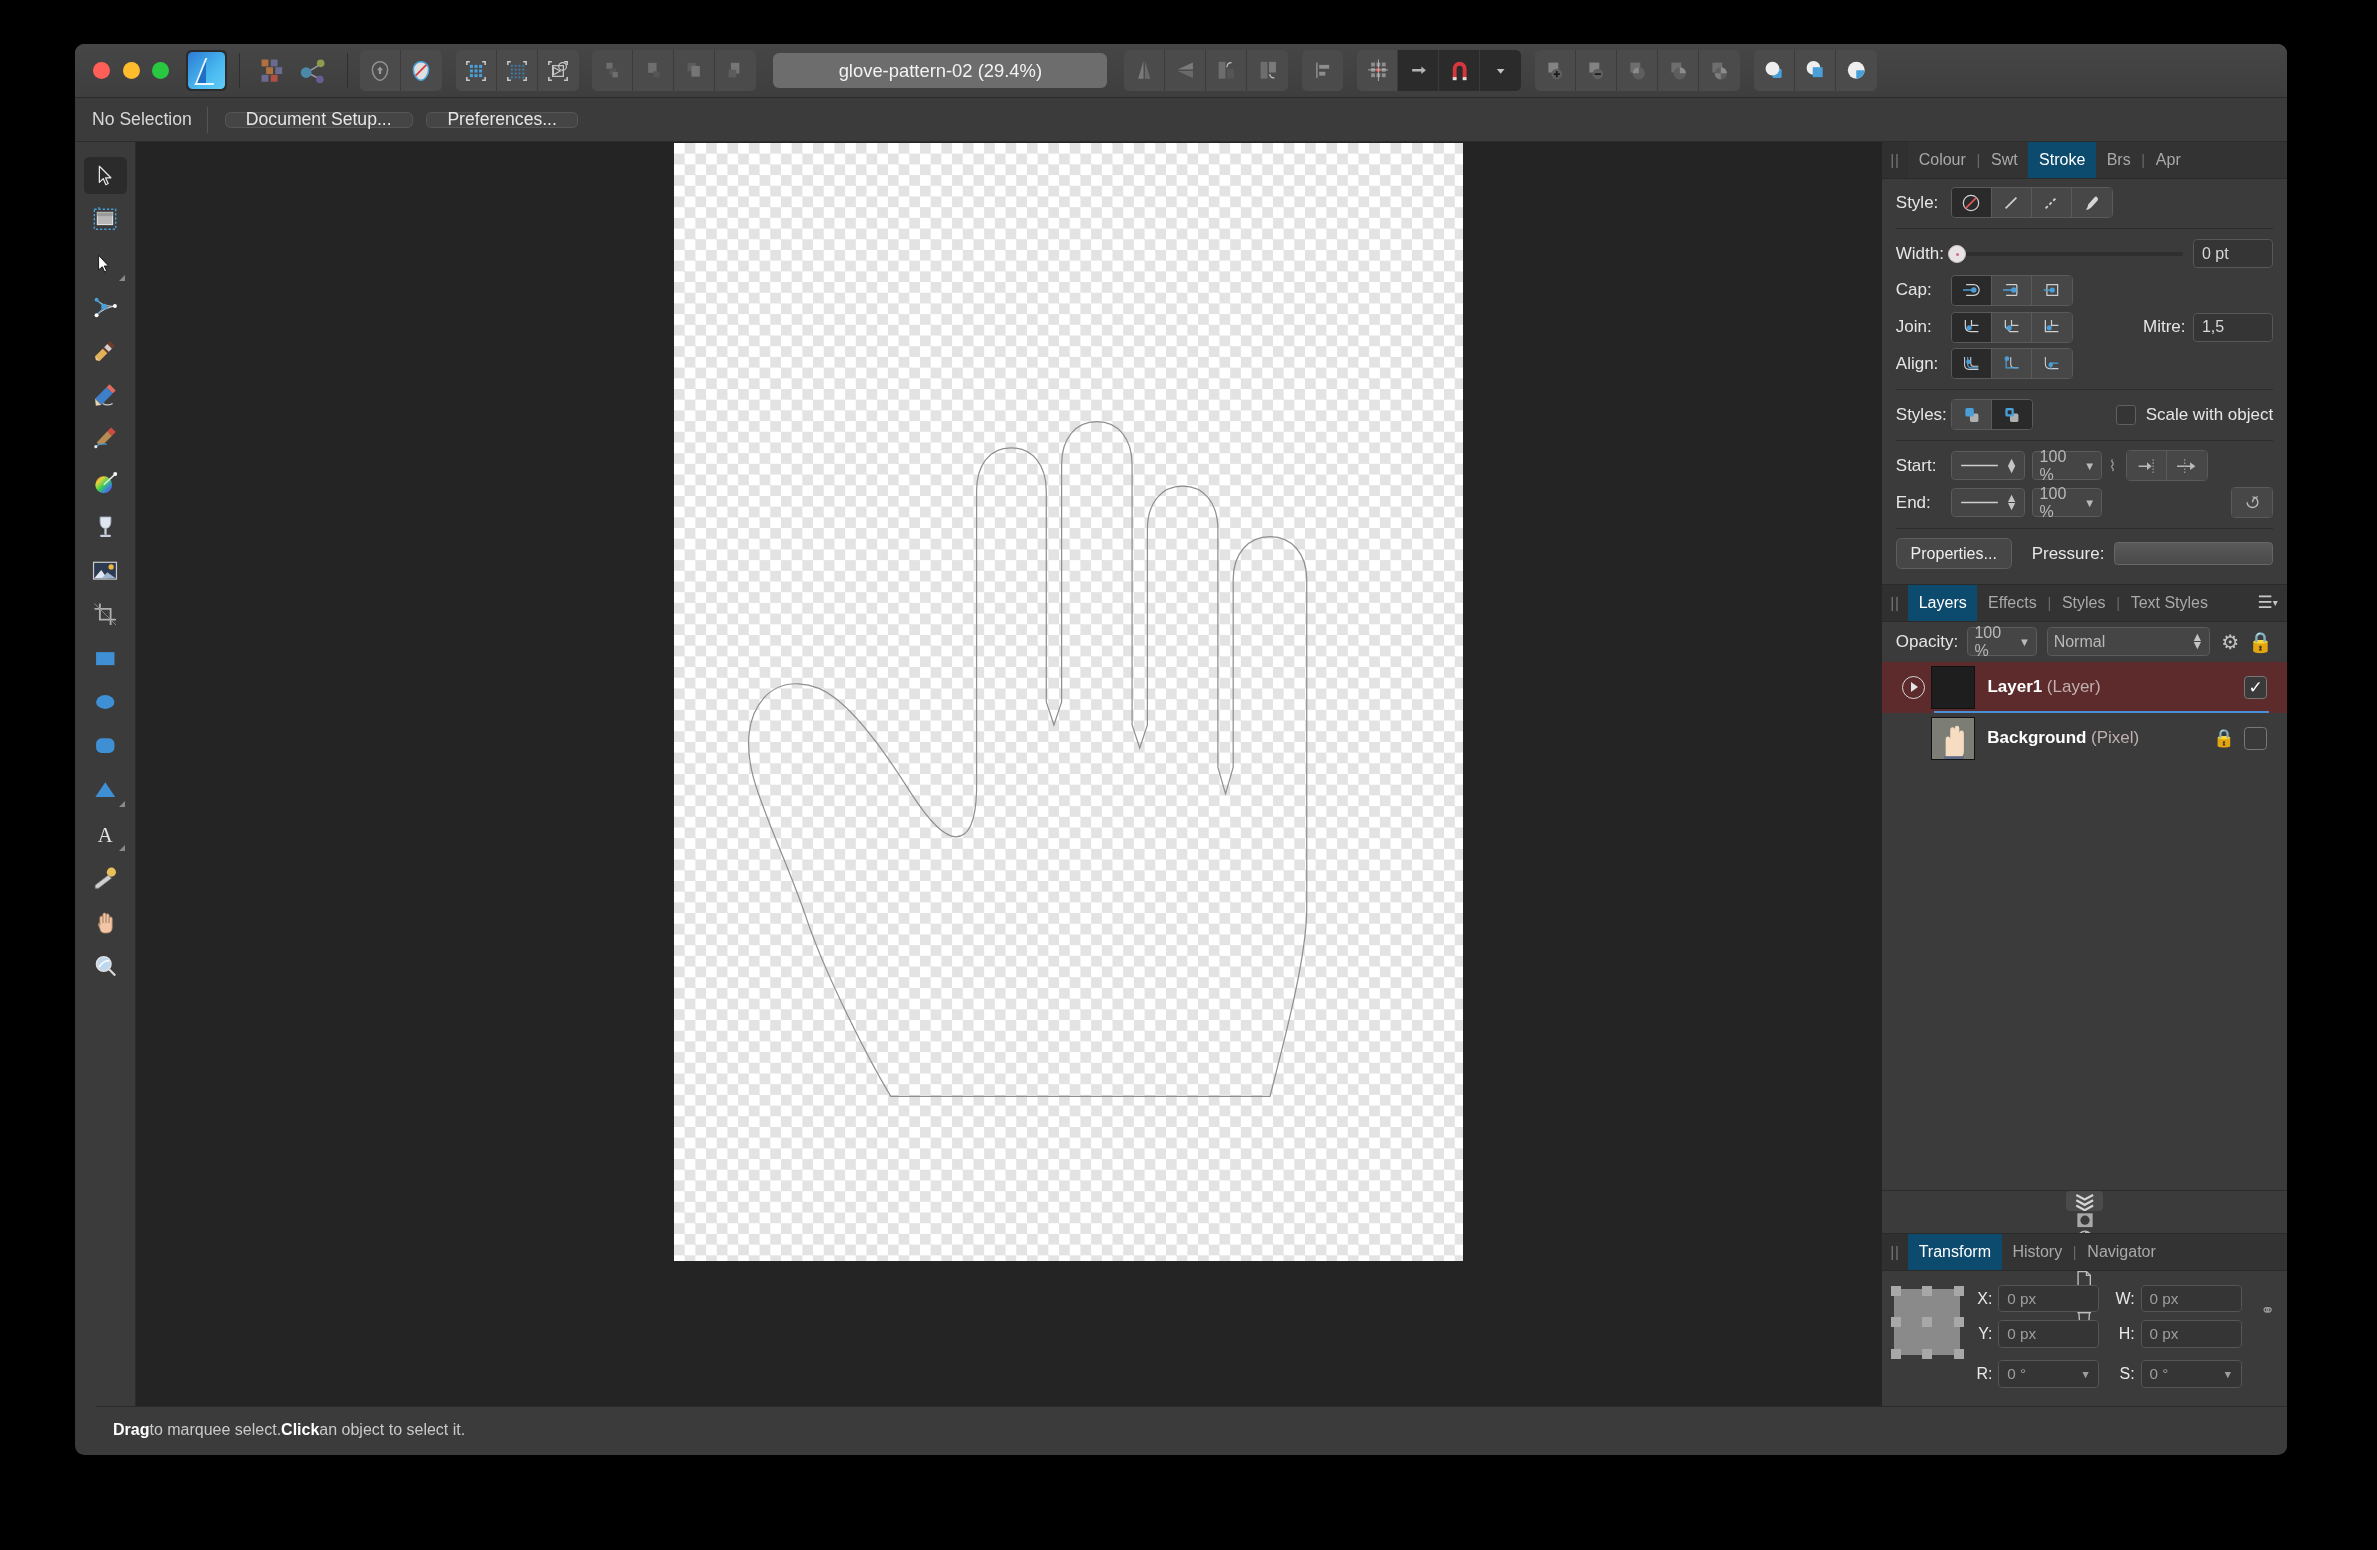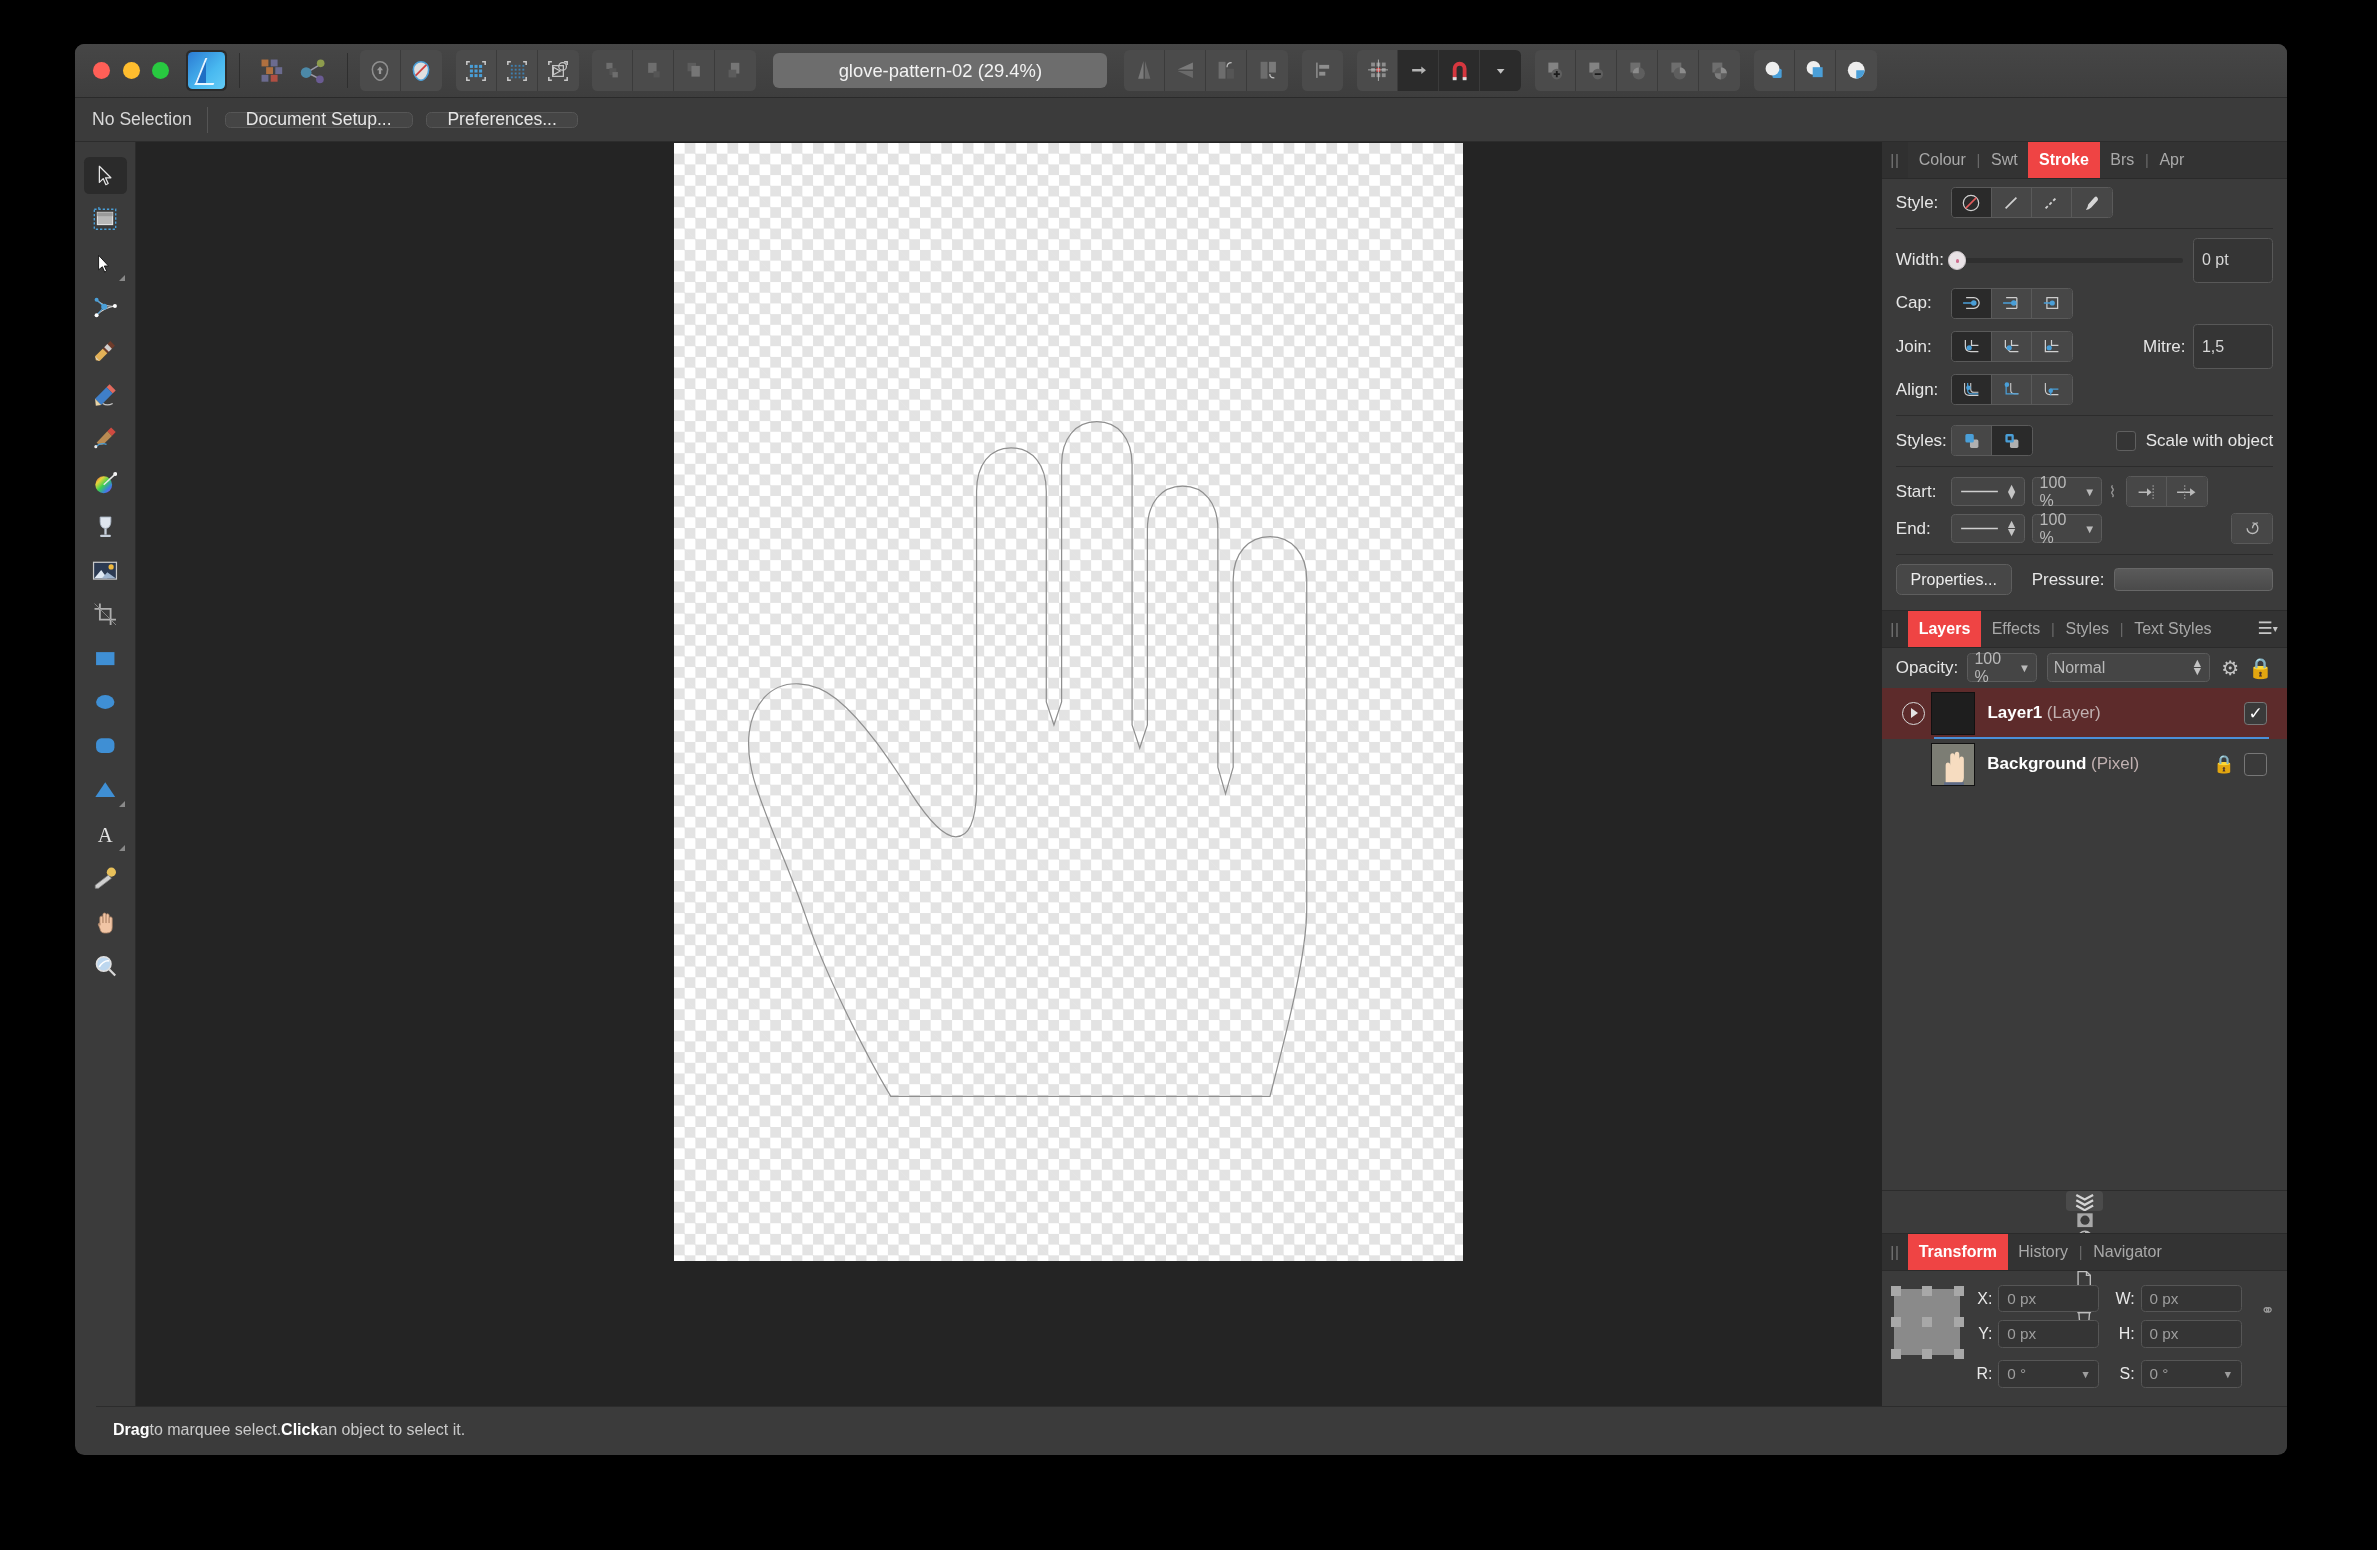--- a/index.html
+++ b/index.html
@@ -168,21 +168,21 @@
     border-bottom: 0.8px solid #2a2a2a;
   }
   .grip {
     width: 26px; display: flex; align-items: center; justify-content: center;
     color: #777; font-size: 15.3px; letter-spacing: 0.8px; background:#303030;
   }
   .ptab {
     display: flex; align-items: center; padding: 0 10.7px;
     color: #a9a9a9; font-size: 16px;
   }
-  .ptab.active { background: #ef4444; color: #ffffff; font-weight: bold; }
+  .ptab.active { background: #0c4a6e; color: #ffffff; font-weight: normal; }
   .tabsep { display: flex; align-items: center; color: #6a6a6a; font-size: 14.6px; }
 
   .panel-body { background: #3b3b3b; padding: 7.7px 0 9.2px 0; }
 
   .row { display: flex; align-items: center; min-height: 32px; padding: 0 13.8px; margin-bottom: 4.6px; }
   .rlab { color: #e6e6e6; font-size: 17px; width: 55px; flex: 0 0 auto; }
   .seg { display: flex; border-radius: 4.6px; overflow: hidden; border: 0.8px solid #5a5a5a; }
   .seg > div {
     width: 40px; height: 29px;
     background: #474747;
@@ -191,21 +191,21 @@
   }
   .seg > div:last-child { border-right: none; }
   .seg > div.on { background: #2a2a2a; }
 
   .slider { flex: 1; height: 4.6px; background: #2f2f2f; border-radius: 2.3px; position: relative; margin: 0 10.7px 0 0; }
   .knob { position: absolute; left: -3.1px; top: -6.9px; width: 18.4px; height: 18.4px; border-radius: 50%; background: #e9e3e6; border: 0.8px solid #c9c4c7; }
   .knob::after { content:""; position:absolute; left:6.9px; top:6.9px; width:3.8px; height:3.8px; border-radius:50%; background:#cf6d8e; }
 
   .field {
     background: #353535; border: 0.8px solid #585858; border-radius: 4.6px;
-    color: #d7d7d7; font-size: 16px; height: 45px;
+    color: #d7d7d7; font-size: 16px; height: 29px;
     display: flex; align-items: center; padding: 0 7.7px;
   }
   .field.num { width: 80px; justify-content: flex-start; }
 
   .hr { height: 0.8px; background: #2c2c2c; margin: 9.2px 13.8px; }
 
   .chk { width: 20px; height: 20px; background: #353535; border: 0.8px solid #606060; border-radius: 3.1px; margin-right: 9.2px; }
   .chk-lab { color: #e6e6e6; font-size: 17px; }
 
   .combo {

